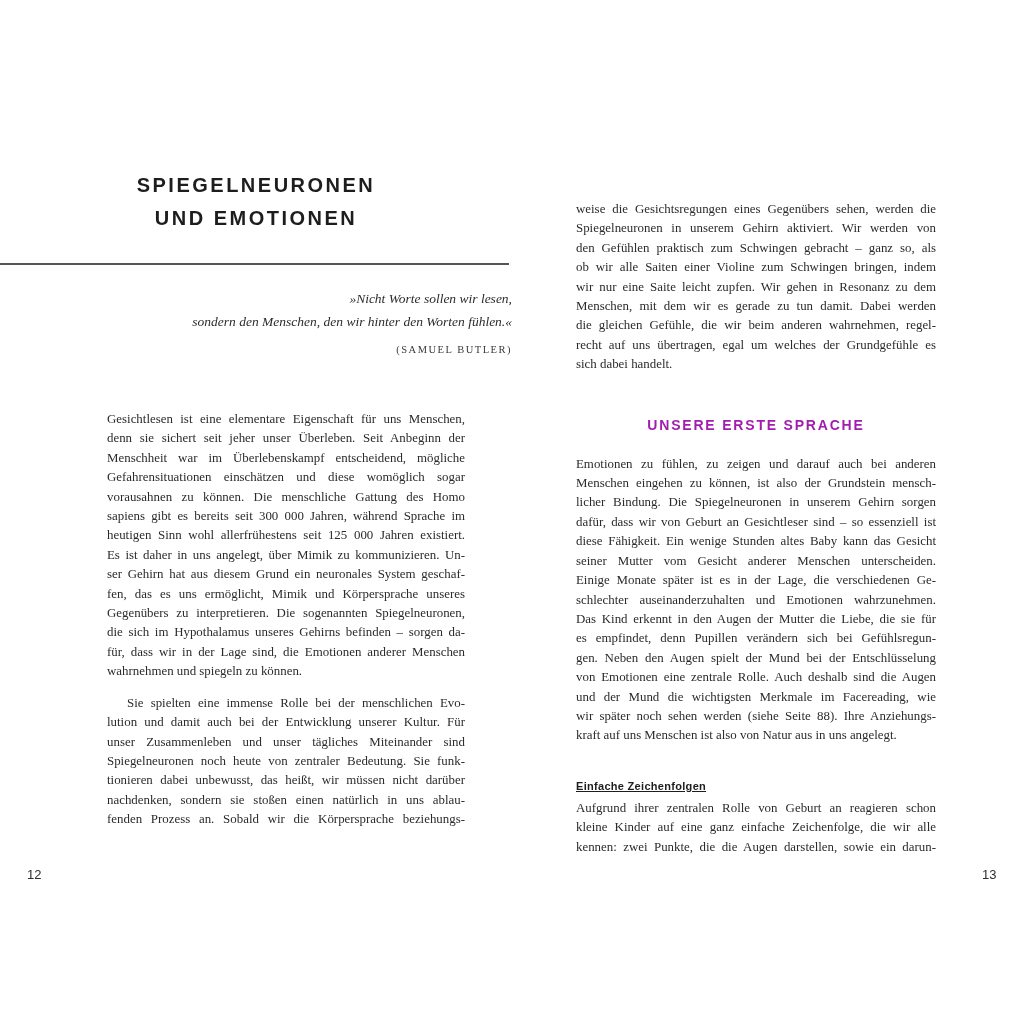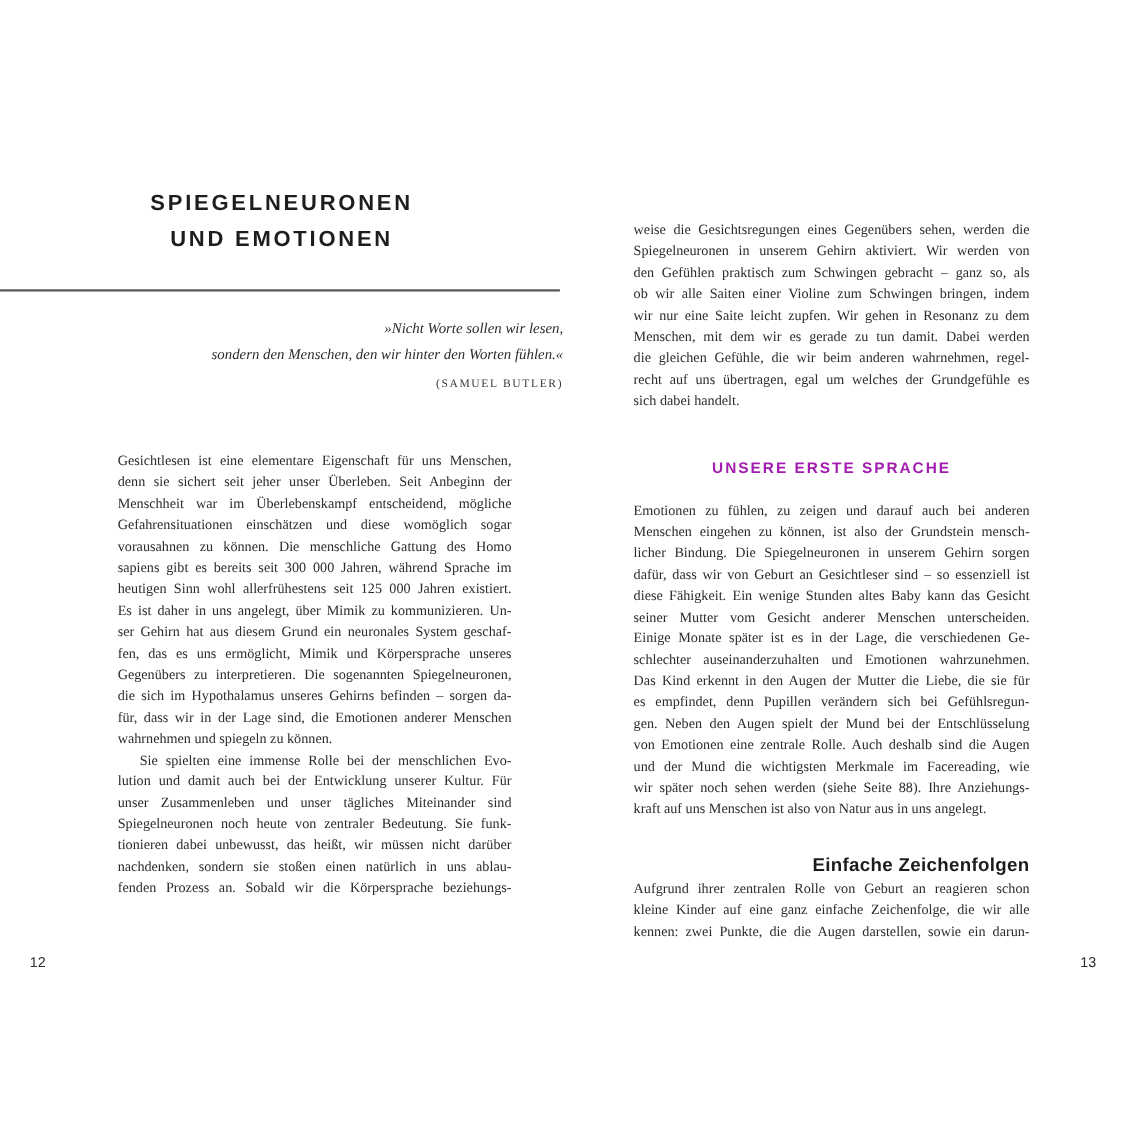--- a/index.html
+++ b/index.html
@@ -26,31 +26,31 @@
     letter-spacing:1.5px; color:#3a3a3a;
   }
   
   .body-left  { position:absolute; top:410px; left:107px;  width:358px; }
   .body-right { position:absolute; top:180px; left:576px; width:360px;margin-top:20px; }
   .line {
     white-space:nowrap; overflow:visible;
     font-size:12.9px; line-height:19.4px;
   }
   .jl { text-align:justify; text-align-last:justify; -moz-text-align-last:justify; }
-  .ind { padding-left:20px; }
+  .ind { padding-left:20px;margin-top:12px; }
   .para { margin:0; }
   .section-heading {
     margin:42px 0 21px 0; text-align:center;
     font-family:"Liberation Sans", sans-serif; font-weight:700;
     font-size:14px; line-height:17px; letter-spacing:1.8px; color:#a21caf;
   }
   .subheading {
-    margin:31px 0 3px 0; text-align:right;
+    margin:31px 0 3px 0; text-align:left;
     font-family:"Liberation Sans", sans-serif; font-weight:700;
-    font-size:17px; line-height:19px; letter-spacing:0.3px; color:#1d1d1d;
+    font-size:11px; line-height:19px; letter-spacing:0.3px; color:#1d1d1d;text-decoration:underline;
   }
   .pagenum {
     position:absolute; top:867px;
     font-family:"Liberation Sans", sans-serif; font-size:13px; color:#2e2e2e;
   }
   .pagenum-left  { left:27px; }
   .pagenum-right { left:982px; }
 </style>
 </head>
 <body>

